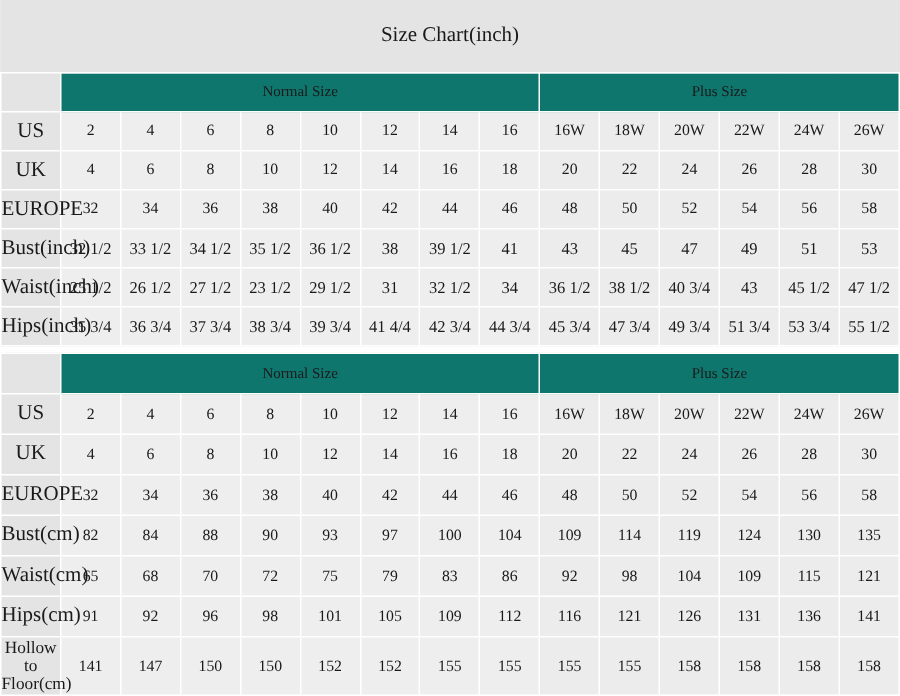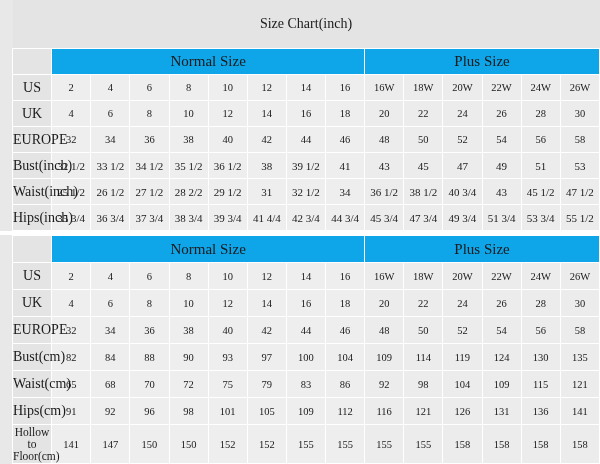--- a/index.html
+++ b/index.html
@@ -19,21 +19,20 @@
     height: 464px;
     display: flex;
     flex-direction: column;
     justify-content: space-between;
     box-sizing: border-box;
   }
   .chart-block {
     width: 600px;
     background: #e8e8e8;
     box-sizing: border-box;
-    padding-left: 12px;
   }
   .chart-block.first { height: 231px; }
   .chart-block.second { height: 229px; }
 
   table.size-table {
     width: 100%;
     height: 100%;
     border-collapse: collapse;
     table-layout: fixed;
   }
@@ -45,22 +44,22 @@
     padding: 0;
     color: #1a1a1a;
   }
   .title-cell {
     background: #e4e4e4;
     font-size: 14px;
     border: none !important;
     padding: 4px 0 3px 0;
   }
   .group-head {
-    background: #0ea5e9;
-    font-size: 15px;
+    background: #0f766e;
+    font-size: 10px;
     height: 22px;
   }
   .rowlabel {
     background: #e4e4e4;
     font-size: 14px;
     height: 25px;
   }
   .cell {
     background: #eeeeee;
     font-size: 10.5px;
@@ -157,21 +156,21 @@
           <td class="cell plus tiny">47</td>
           <td class="cell plus tiny">49</td>
           <td class="cell plus tiny">51</td>
           <td class="cell plus tiny">53</td>
         </tr>
         <tr>
           <td class="rowlabel">Waist(inch)</td>
           <td class="cell tiny">25 1/2</td>
           <td class="cell tiny">26 1/2</td>
           <td class="cell tiny">27 1/2</td>
-          <td class="cell tiny">28 2/2</td>
+          <td class="cell tiny">23 1/2</td>
           <td class="cell tiny">29 1/2</td>
           <td class="cell tiny">31</td>
           <td class="cell tiny">32 1/2</td>
           <td class="cell tiny">34</td>
           <td class="cell plus tiny">36 1/2</td>
           <td class="cell plus tiny">38 1/2</td>
           <td class="cell plus tiny">40 3/4</td>
           <td class="cell plus tiny">43</td>
           <td class="cell plus tiny">45 1/2</td>
           <td class="cell plus tiny">47 1/2</td>

